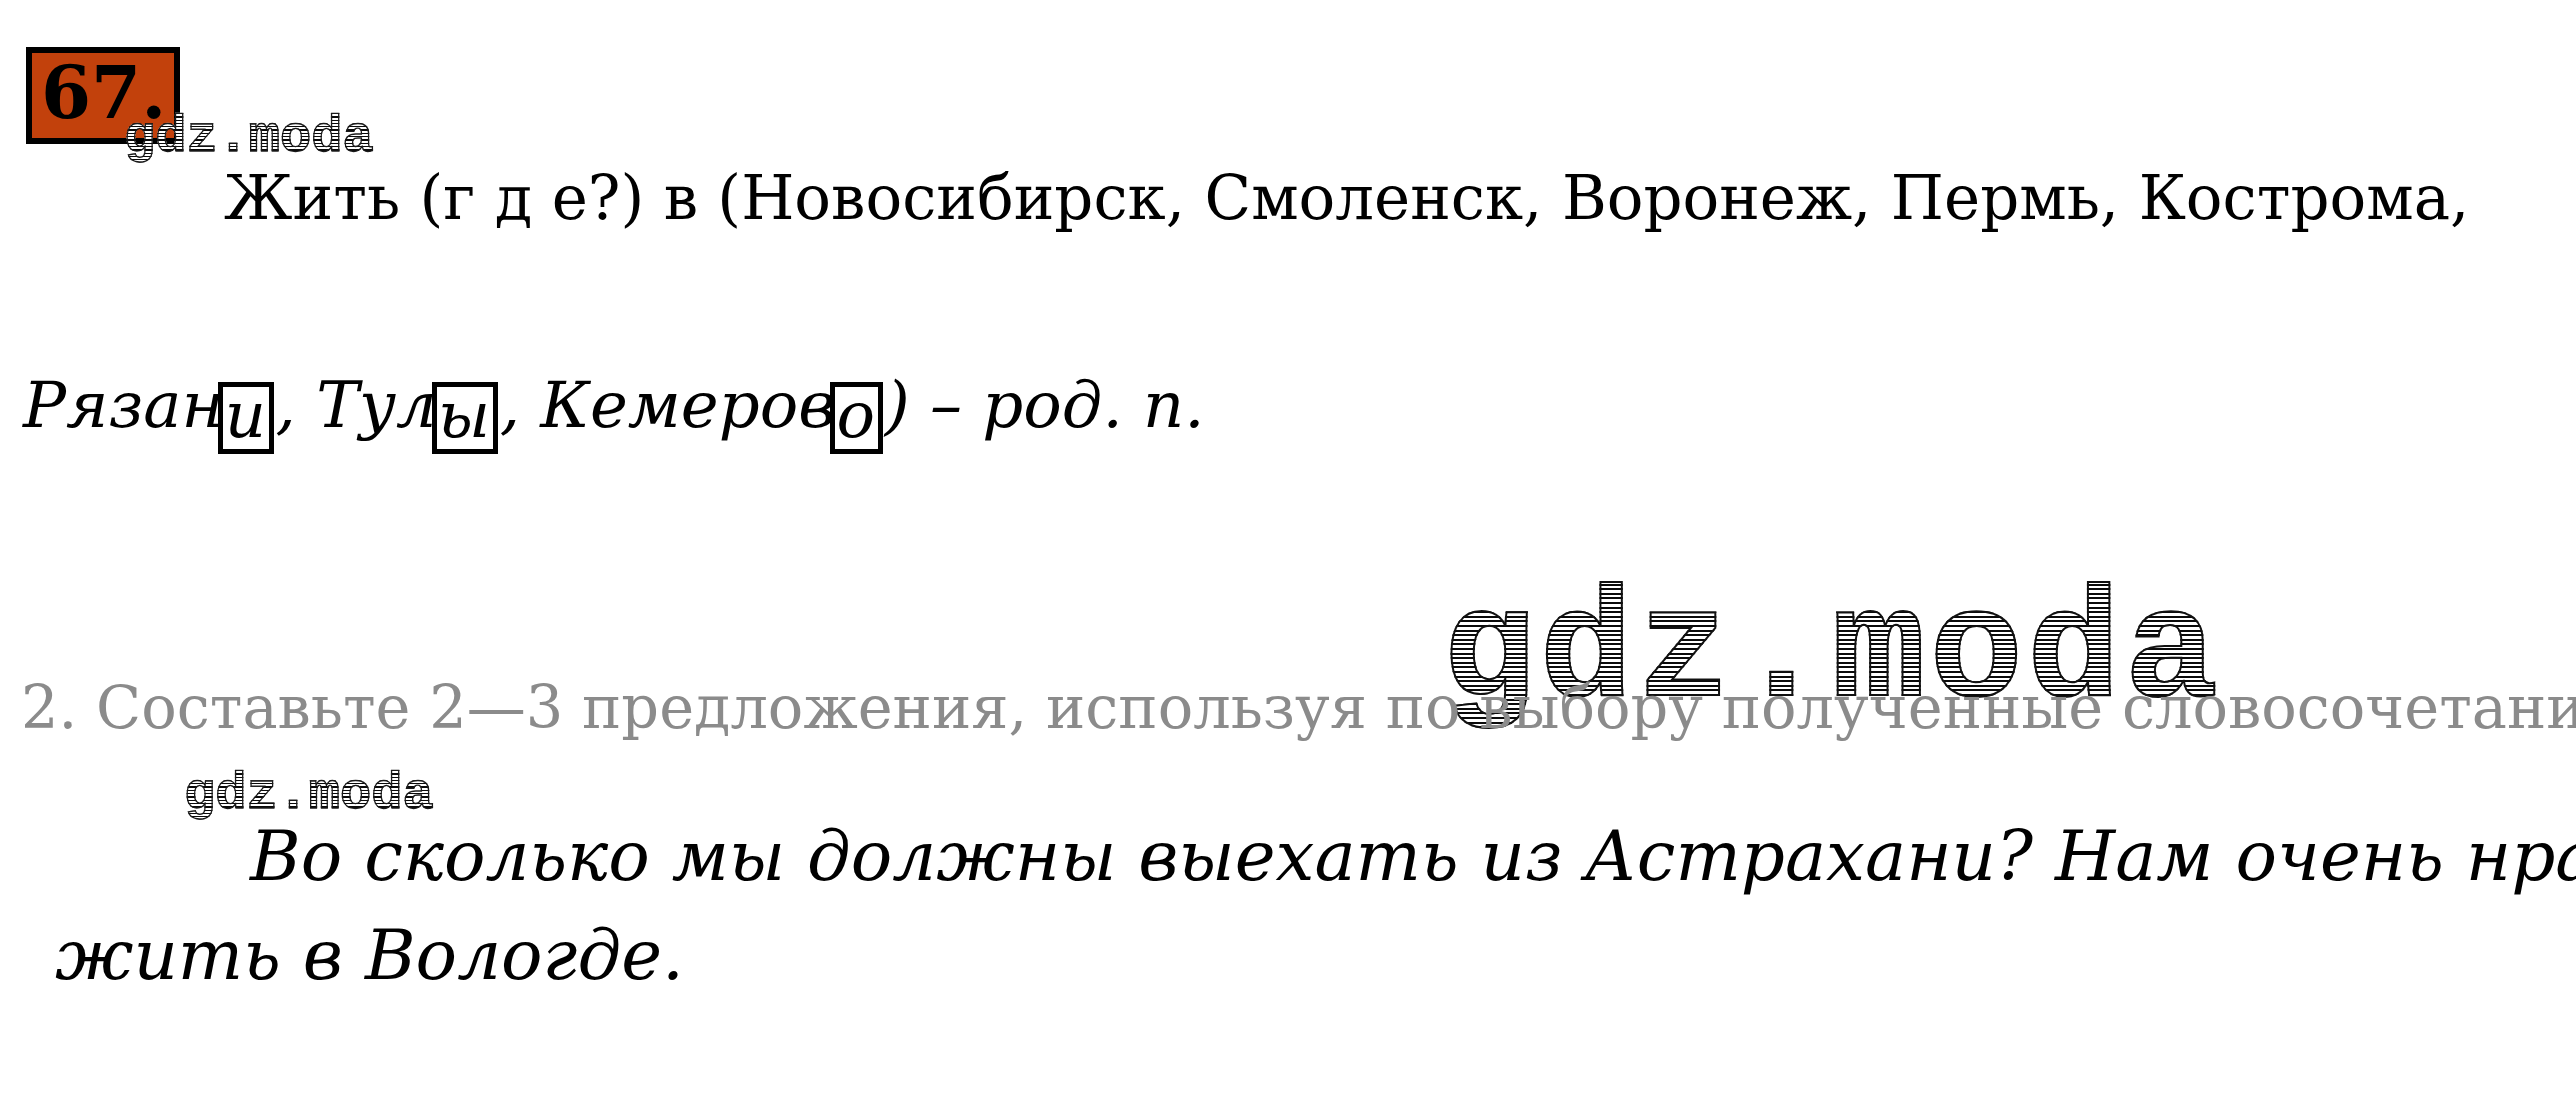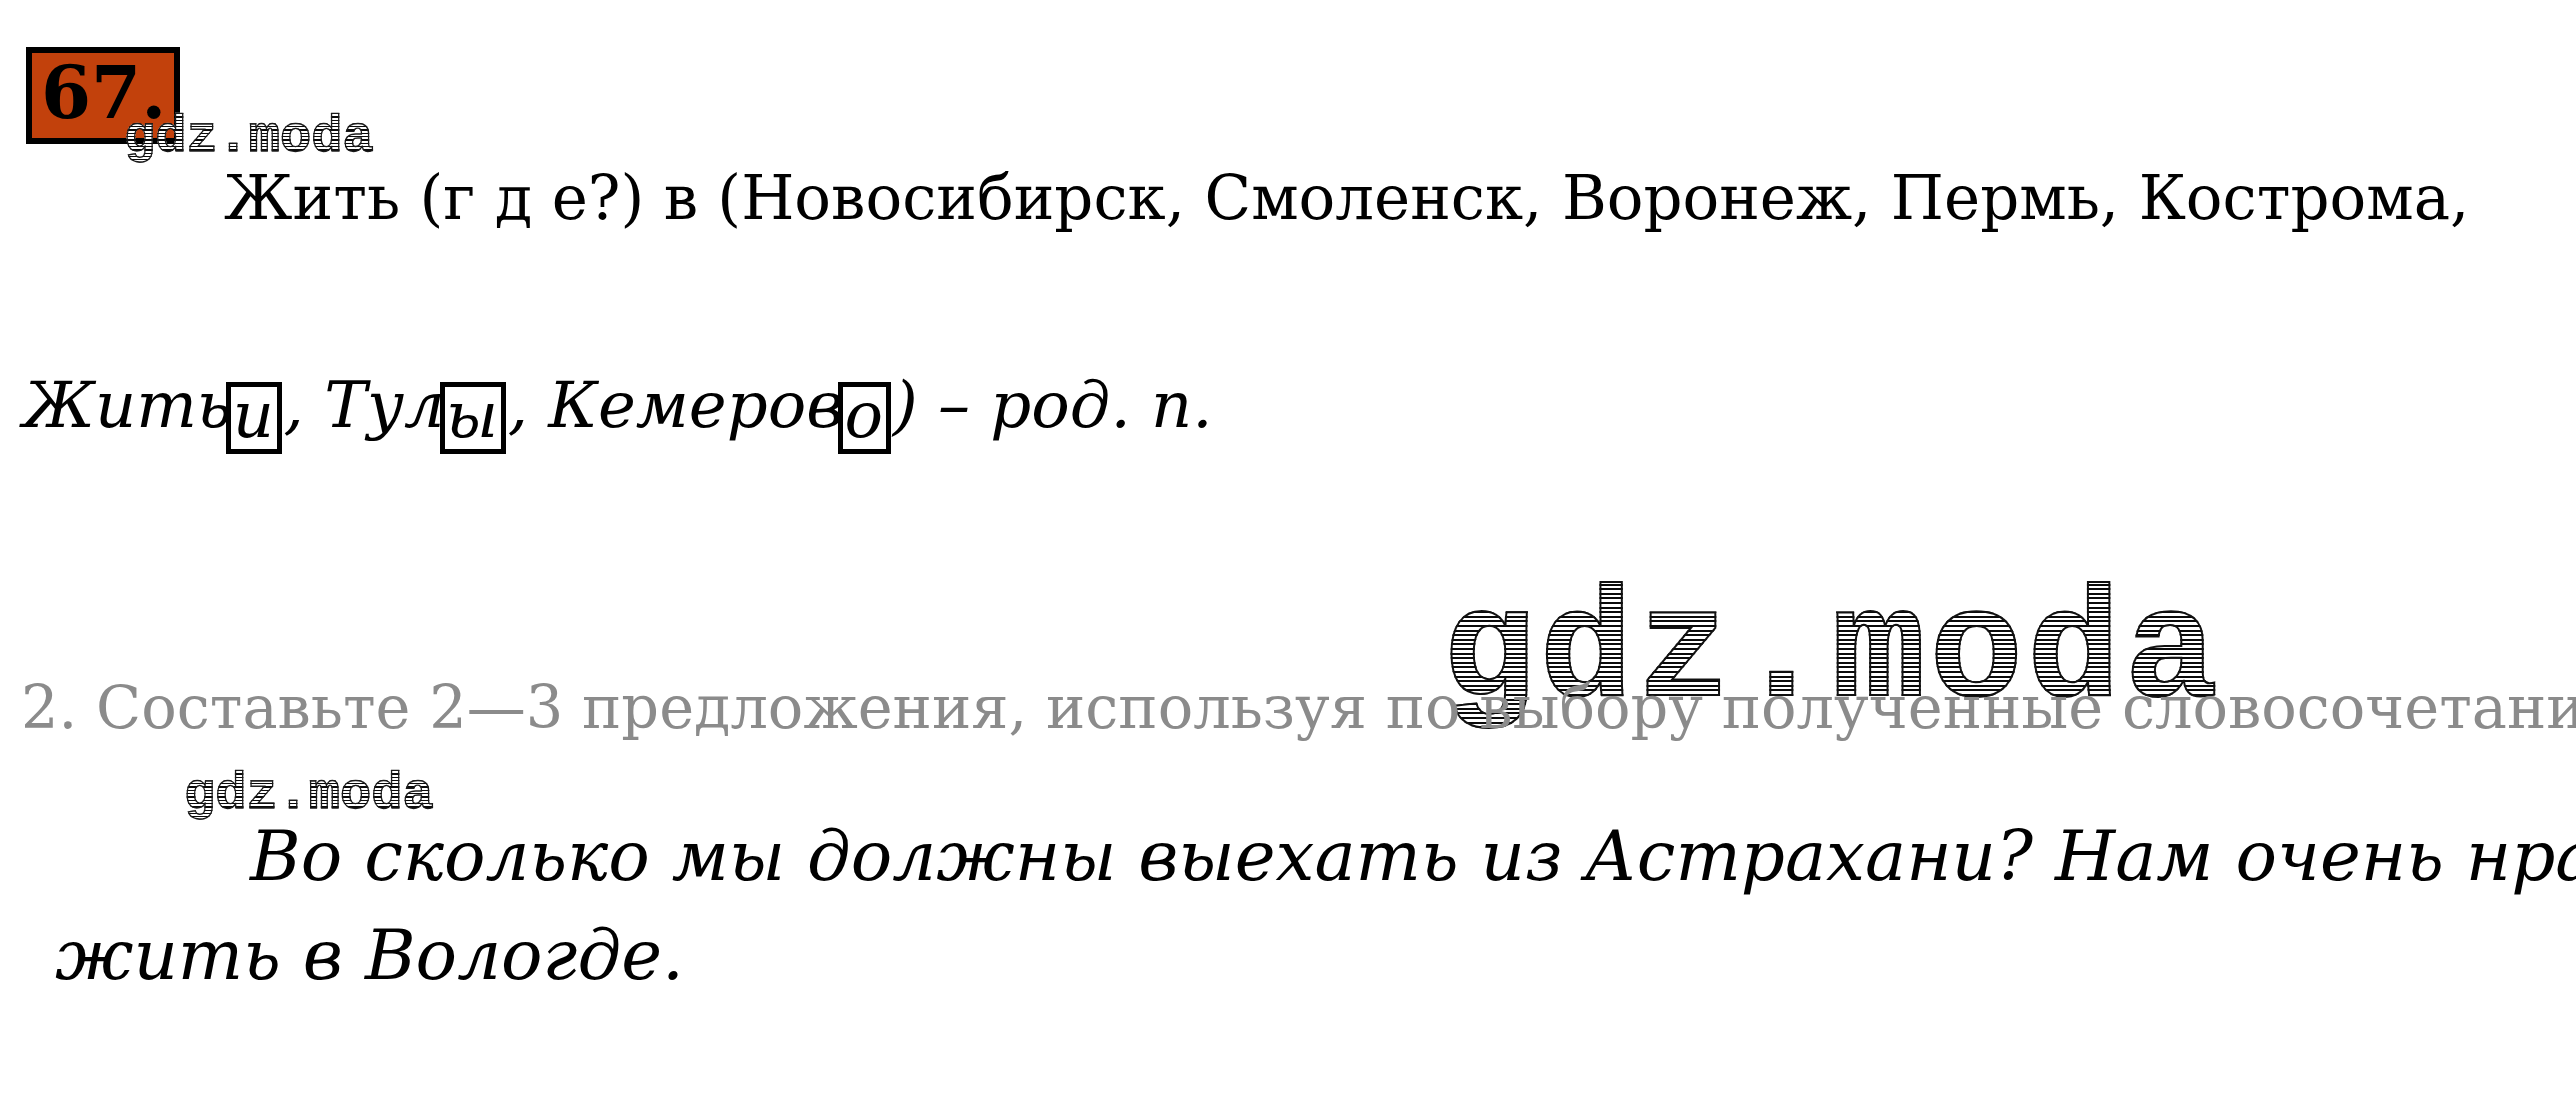--- a/index.html
+++ b/index.html
@@ -68,21 +68,21 @@
     <span>67.</span>
   </div>
 
   <div class="wm wm-top">gdz.moda</div>
 
   <div class="para task1">
     <div class="line indent">Жить (г д е?) в (Новосибирск, Смоленск, Воронеж, Пермь, Кострома,</div>
   </div>
 
   <div class="para answer1">
-    <div class="line"><span>Жить</span><span class="okonch">и</span><span>, Тул</span><span class="okonch">ы</span><span>, Кемеров</span><span class="okonch">о</span><span>) – род. п.</span></div>
+    <div class="line"><span>Рязан</span><span class="okonch">и</span><span>, Тул</span><span class="okonch">ы</span><span>, Кемеров</span><span class="okonch">о</span><span>) – род. п.</span></div>
   </div>
 
   <div class="wm wm-mid">gdz.moda</div>
 
   <div class="instruction">2. Составьте 2—3 предложения, используя по выбору полученные словосочетания.</div>
 
   <div class="wm wm-bottom">gdz.moda</div>
 
   <div class="para answer2">
     <div class="line indent">Во сколько мы должны выехать из Астрахани? Нам очень нравится</div>

